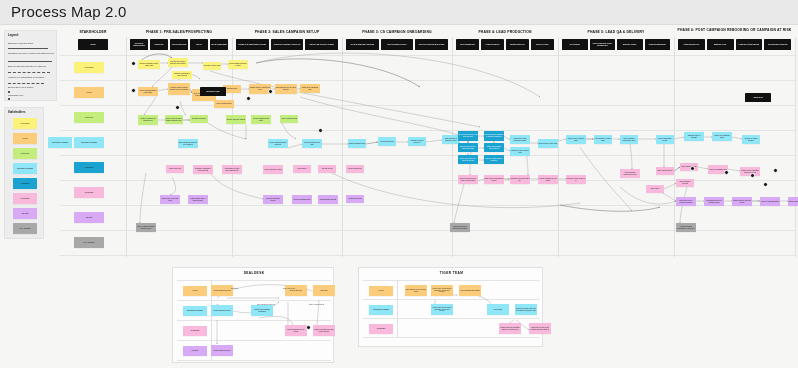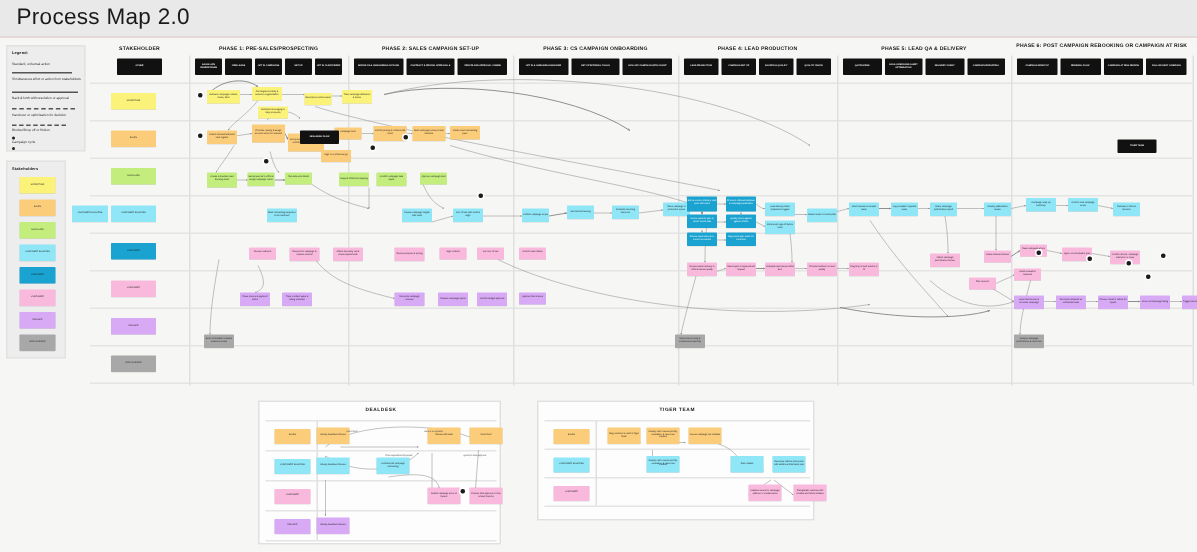--- a/index.html
+++ b/index.html
@@ -1,17 +1,17 @@
 <!DOCTYPE html>
 <html><head>
 <meta charset="utf-8">
 <style>
   html,body{margin:0;padding:0;background:#fff;}
   body{width:798px;height:368px;overflow:hidden;font-family:"Liberation Sans",sans-serif;}
-  #board{position:relative;width:798px;height:276px;background:#ef4444;}
+  #board{position:relative;width:798px;height:276px;background:#0f766e;}
 
   
   #topbar{position:absolute;left:0;top:0;width:798px;height:25px;background:#e9e9e9;
           border-bottom:1px solid #dcdcdc;}
   #topbar .title{position:absolute;left:11px;top:3px;font-size:15px;color:#1a1a1a;
           letter-spacing:.2px;font-weight:400;}
 
   
   #canvas{position:absolute;left:0;top:25px;width:798px;height:343px;background:#f6f6f5;}
 

